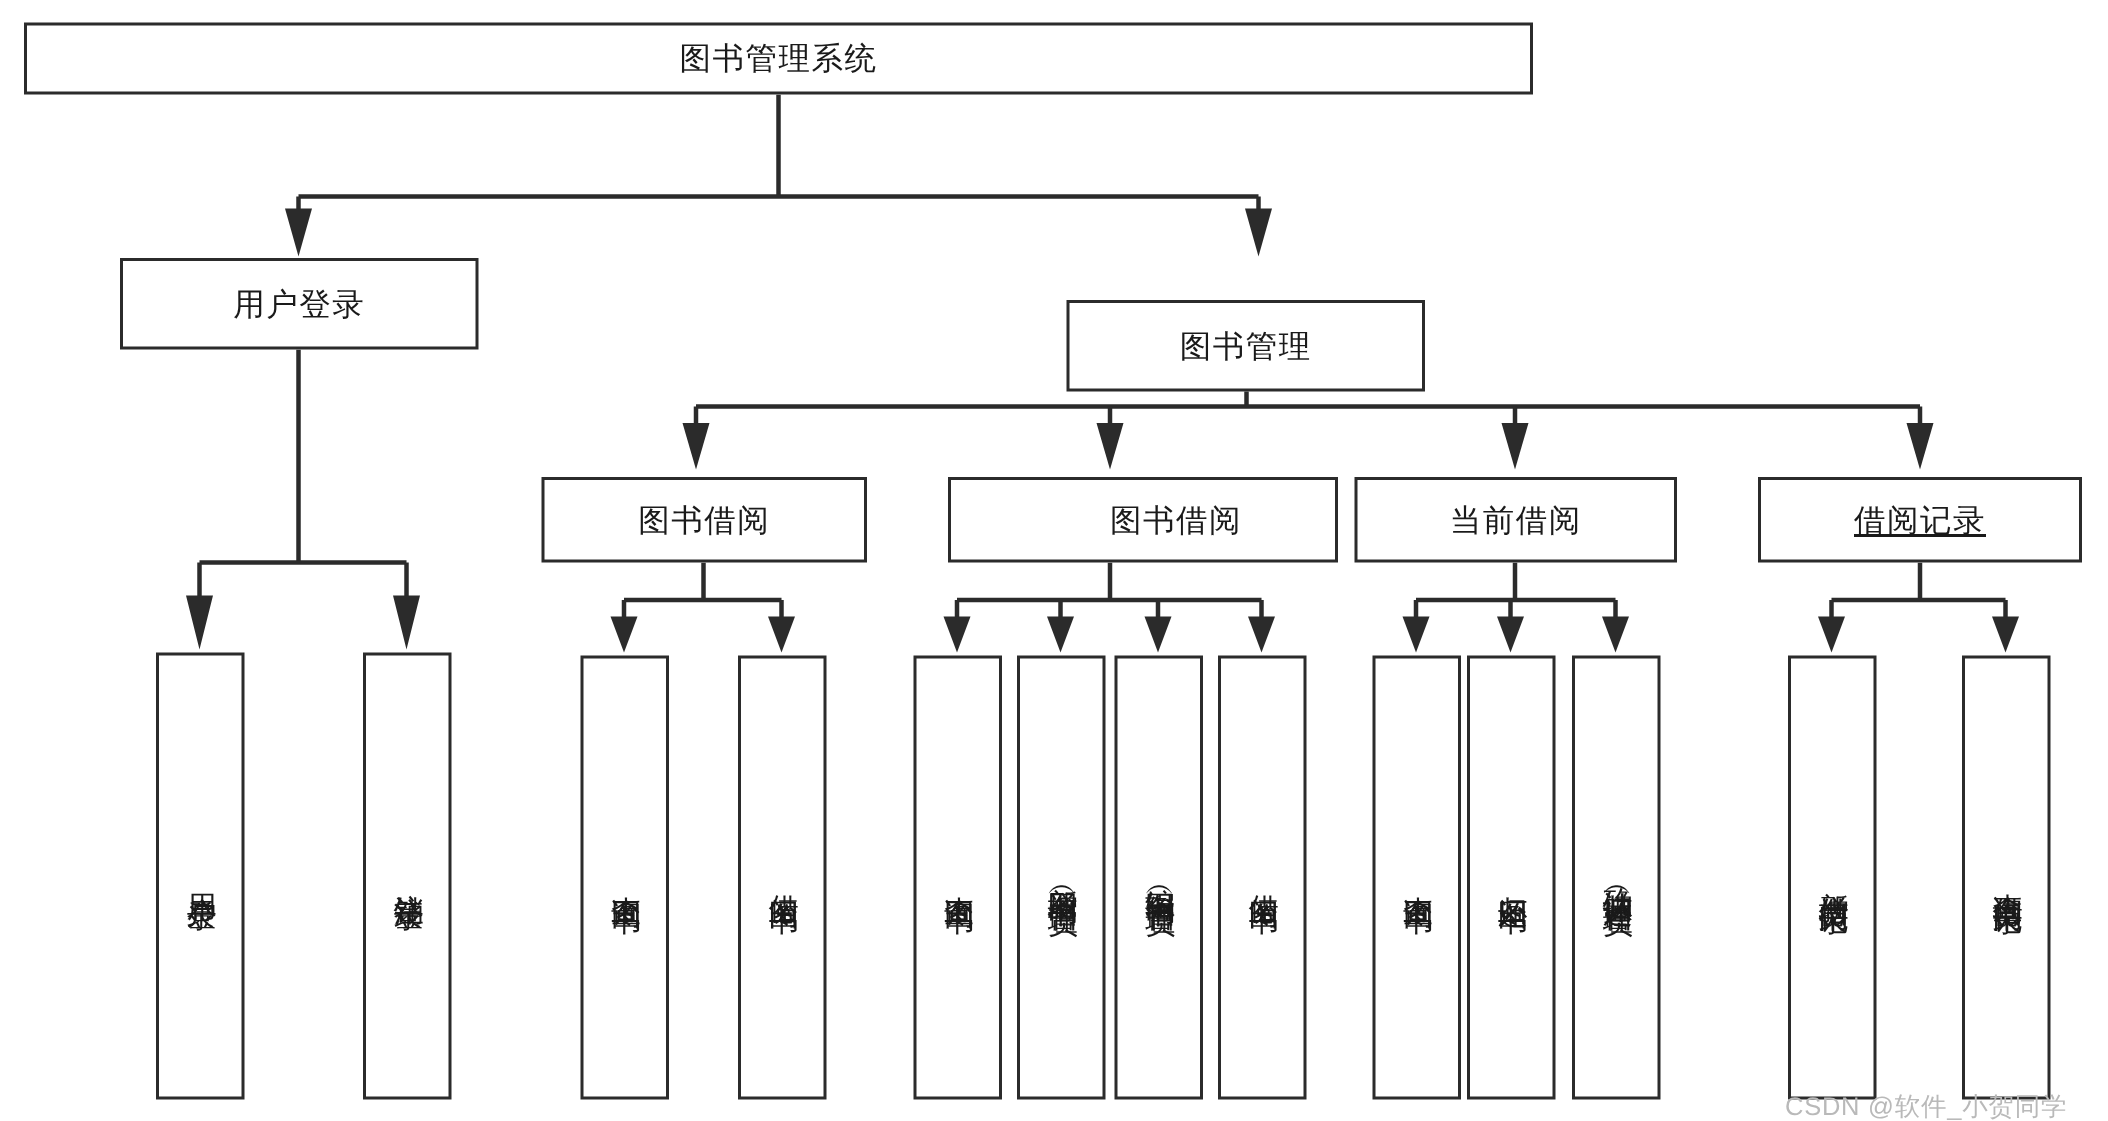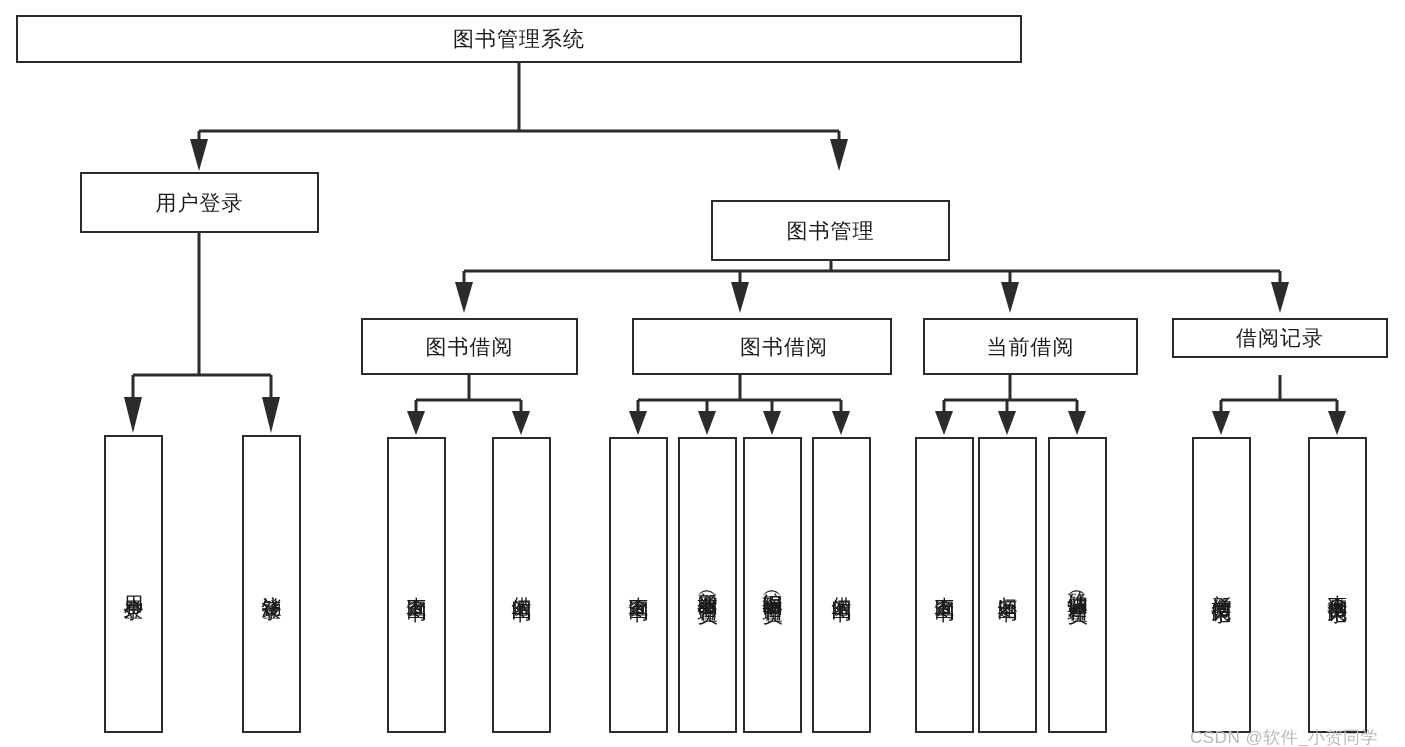--- a/index.html
+++ b/index.html
@@ -153,24 +153,24 @@
   <div class="node horiz" style="left:711px; top:172px; width:239px; height:61px;margin-top:28px;">
     <span class="label">图书管理</span>
   </div>
 
   <div class="node horiz" style="left:361px; top:318px; width:217px; height:57px;">
     <span class="label">图书借阅</span>
   </div>
   <div class="node horiz" style="left:632px; top:318px; width:260px; height:57px;padding-left:44px;">
     <span class="label">图书借阅</span>
   </div>
-  <div class="node horiz" style="left:903px; top:318px; width:215px; height:57px;margin-left:20px;">
+  <div class="node horiz" style="left:903px; top:318px; width:215px; height:57px;">
     <span class="label">当前借阅</span>
   </div>
-  <div class="node horiz" style="left:1172px; top:318px; width:216px; height:40px;">
+  <div class="node horiz" style="left:1172px; top:318px; width:216px; height:57px;text-decoration:underline;">
     <span class="label">借阅记录</span>
   </div>
 
   <div class="node vert" style="left:104px; top:435px; width:59px; height:298px;">
     <span class="label">用户登录</span>
   </div>
   <div class="node vert" style="left:242px; top:435px; width:59px; height:298px;">
     <span class="label">注销登录</span>
   </div>
 

